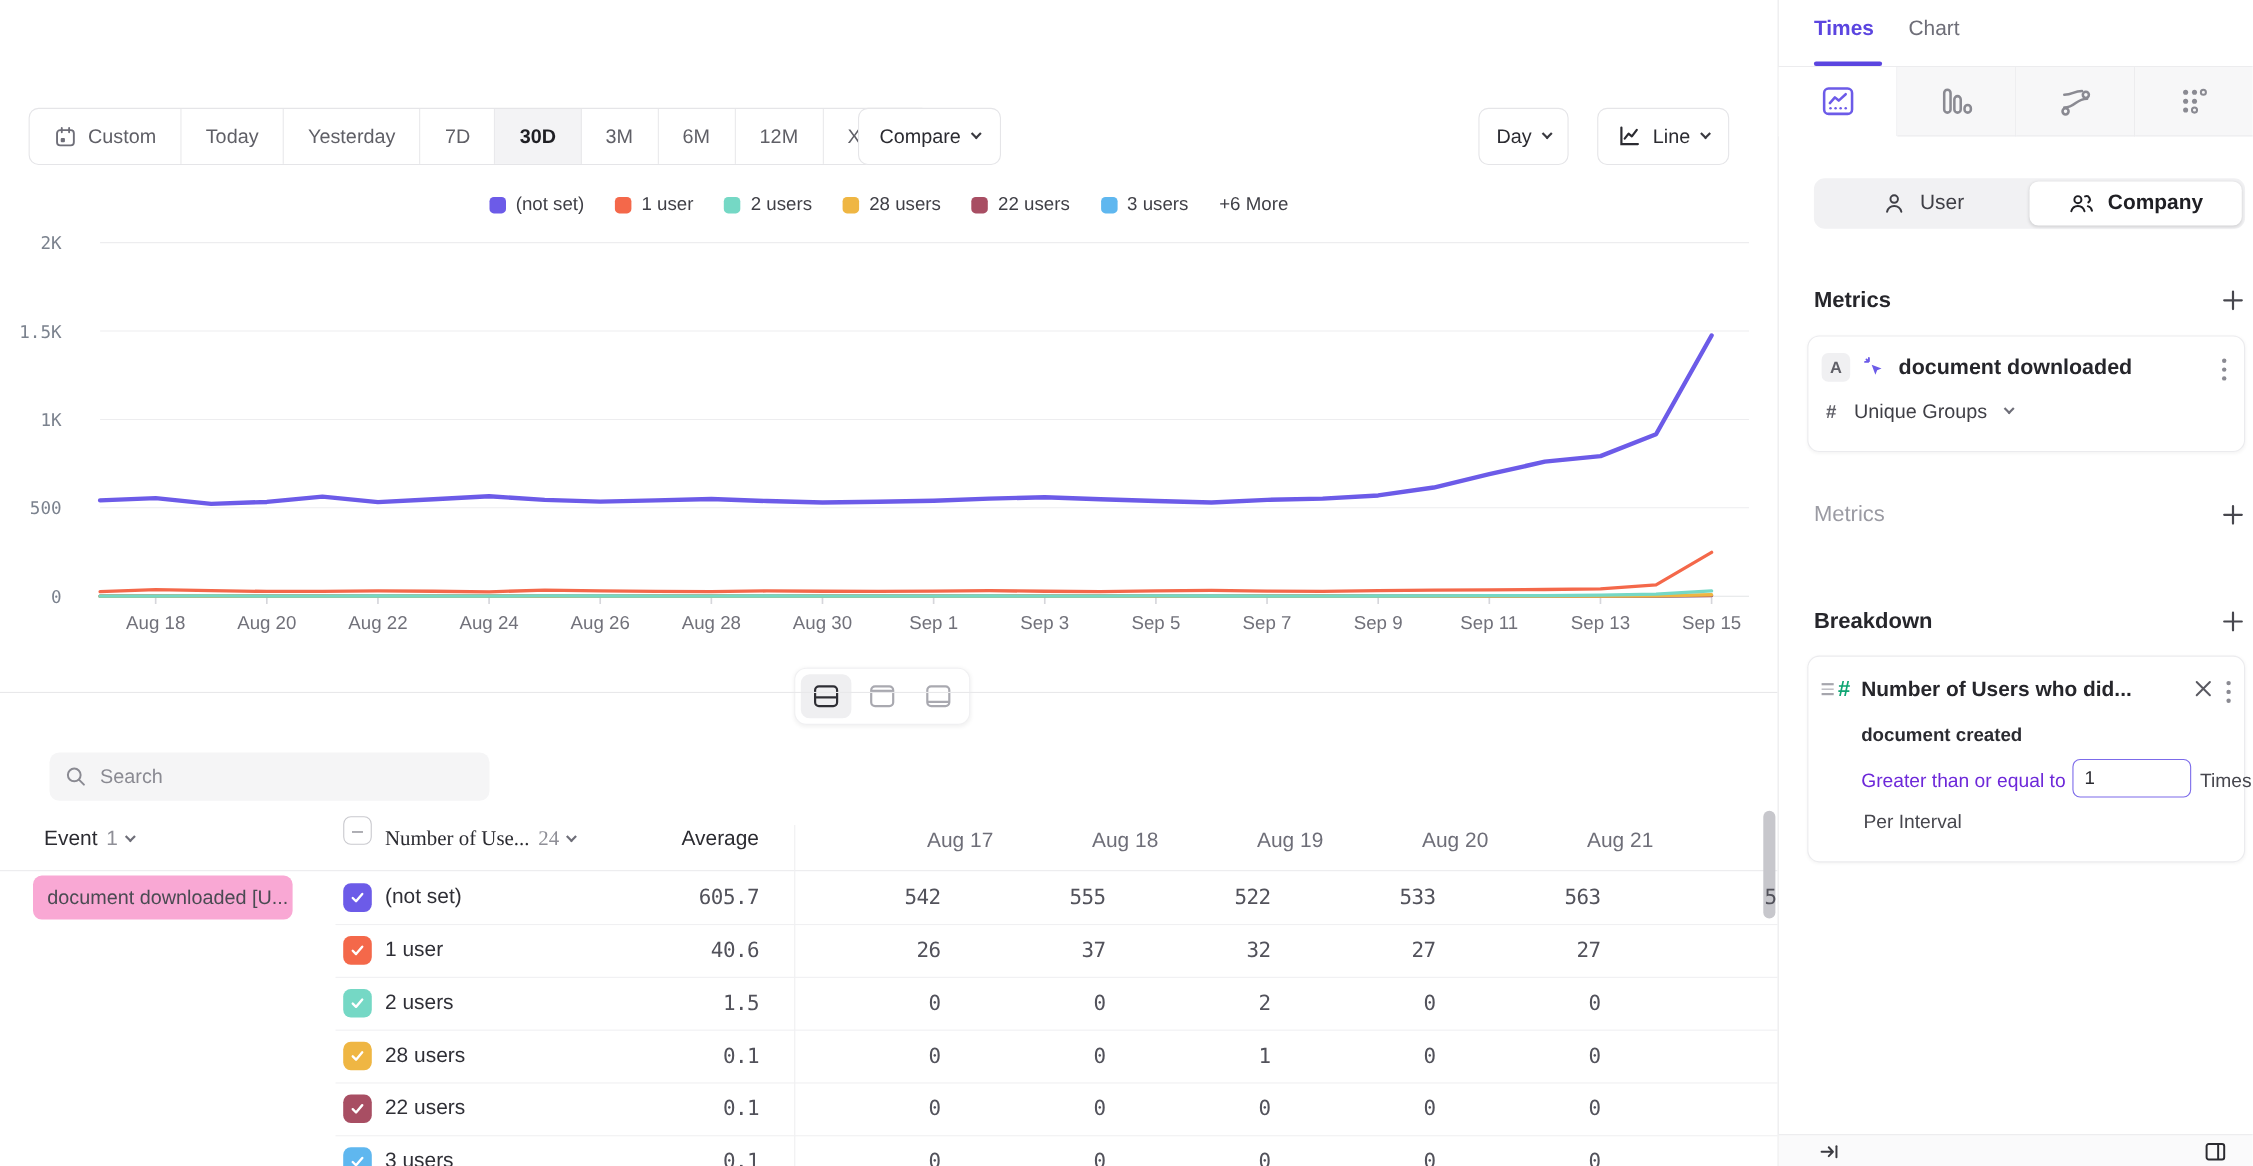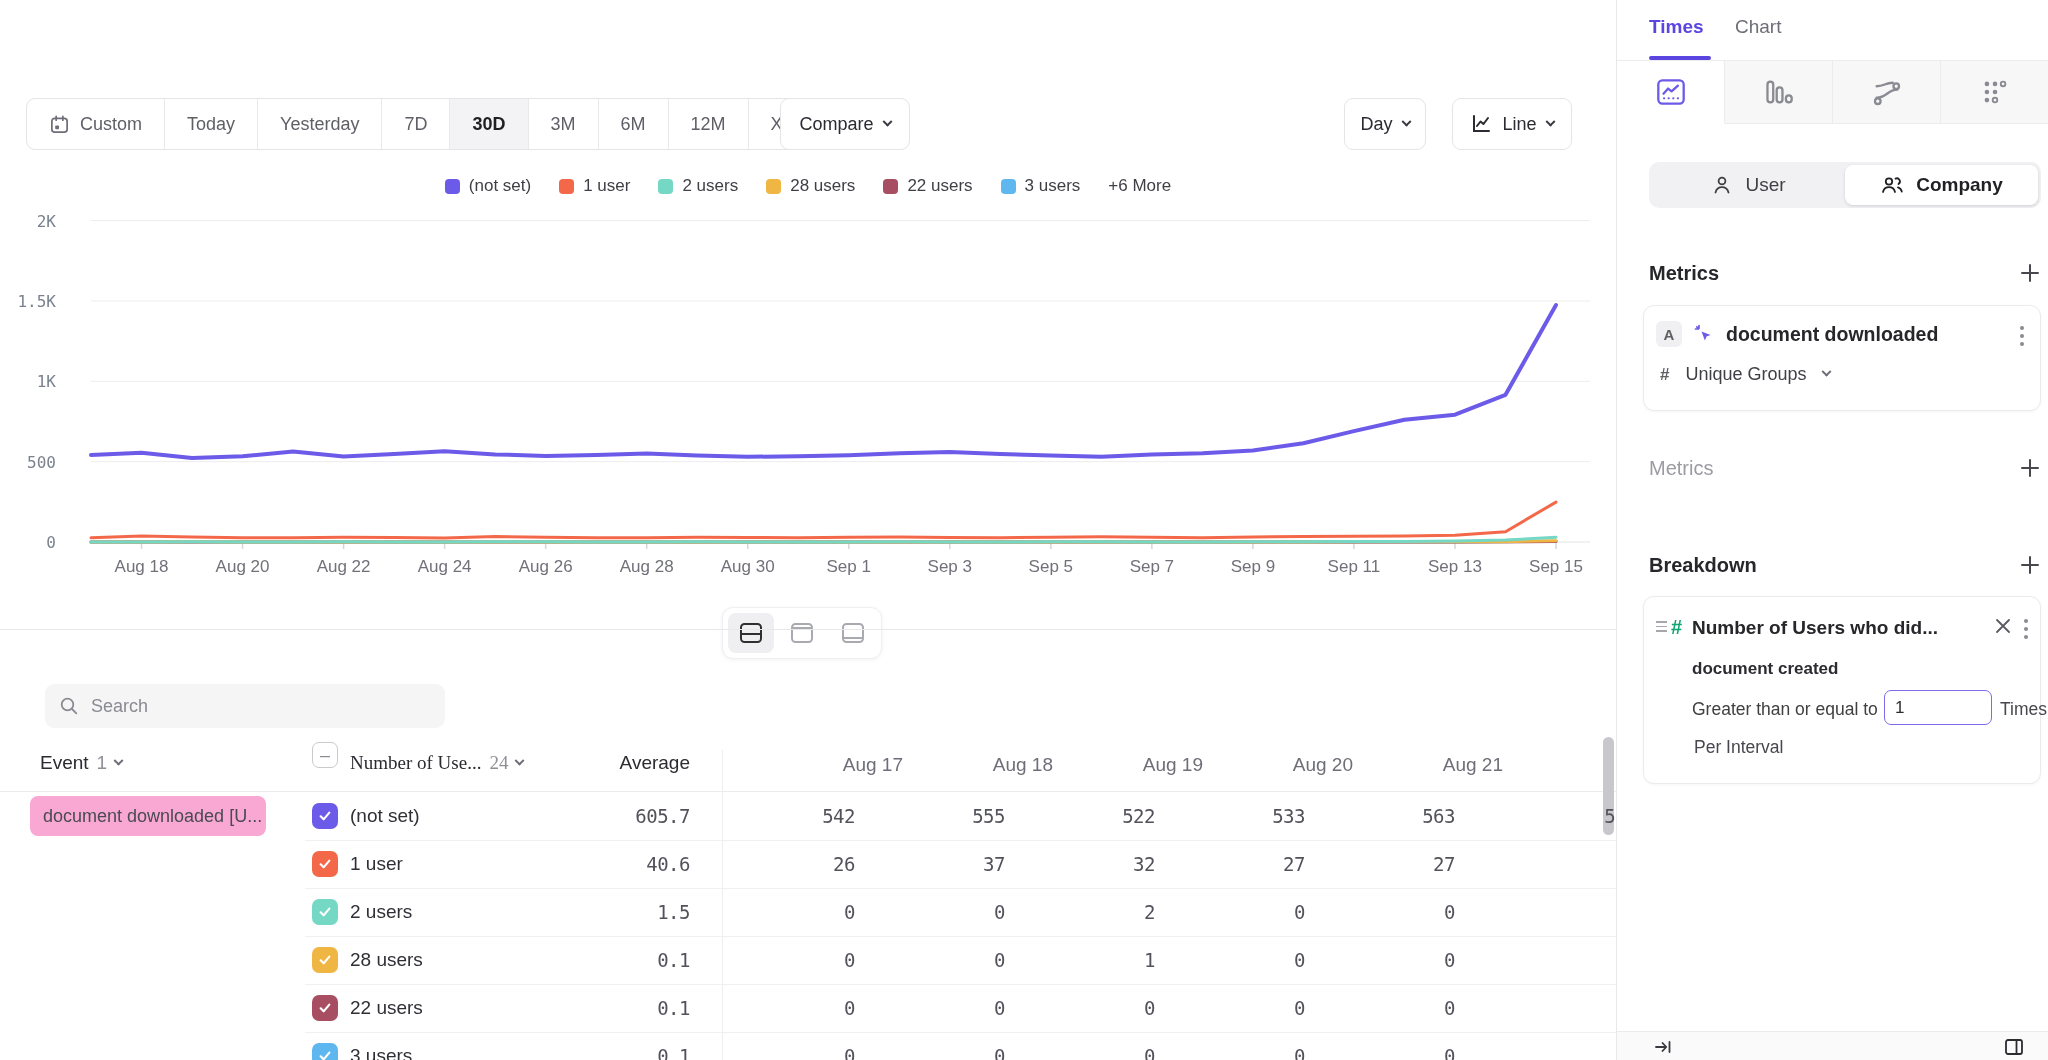--- a/index.html
+++ b/index.html
@@ -83,21 +83,21 @@
   .badge-a { position:absolute; left:12px; top:15px; width:26px; height:26px; background:#f0f0f2; border-radius:6px; color:#5f5f67; font-size:15px; font-weight:bold; display:flex; align-items:center; justify-content:center; }
   .kebab { position:absolute; display:flex; flex-direction:column; gap:4px; cursor:pointer; padding:4px; }
   .kebab i { width:4px; height:4px; background:#8a8a92; border-radius:50%; }
   .metric-title { position:absolute; left:82px; top:17px; font-size:19.5px; font-weight:bold; color:#26262b; }
   .measure-row { position:absolute; left:16px; top:58px; display:flex; align-items:center; gap:16px; font-size:18px; color:#3f3f46; cursor:pointer; }
   .hash { color:#5f5f67; font-weight:bold; font-size:17px; }
   .hash.green { color:#0fa573; font-size:20px; }
 
   .bd-title { position:absolute; left:48px; top:20px; font-size:19px; font-weight:bold; color:#26262b; }
   .bd-event { position:absolute; left:48px; top:62px; font-size:17px; font-weight:bold; color:#2b2b31; }
-  .bd-cond { position:absolute; left:48px; top:102px; font-size:17.5px; color:#404040; }
+  .bd-cond { position:absolute; left:48px; top:102px; font-size:17.5px; color:#6d28d9; }
   .bd-input { position:absolute; left:240px; top:93px; width:108px; height:35px; border:1.5px solid #7c6bea; border-radius:7px; font-size:17px; color:#2b2b31; padding:0 10px; outline:none; font-family:"Liberation Sans", sans-serif; }
   .bd-times { position:absolute; left:356px; top:102px; font-size:17.5px; color:#47474e; }
   .bd-interval { position:absolute; left:50px; top:140px; font-size:17.5px; color:#47474e; }
   .drag-handle { position:absolute; left:12px; top:24px; display:flex; flex-direction:column; gap:3px; cursor:grab; }
   .drag-handle i { width:11px; height:1.5px; background:#a6a6ad; display:block; }
   .close-x { position:absolute; left:348px; top:18px; width:22px; height:22px; cursor:pointer; display:flex; align-items:center; justify-content:center; }
 
   .sb-bottom { position:absolute; left:0; top:1031px; width:432px; height:29px; background:#fafafb; border-top:1px solid #ececee; }
   .sb-bottom .ic { position:absolute; cursor:pointer; }
 </style>

